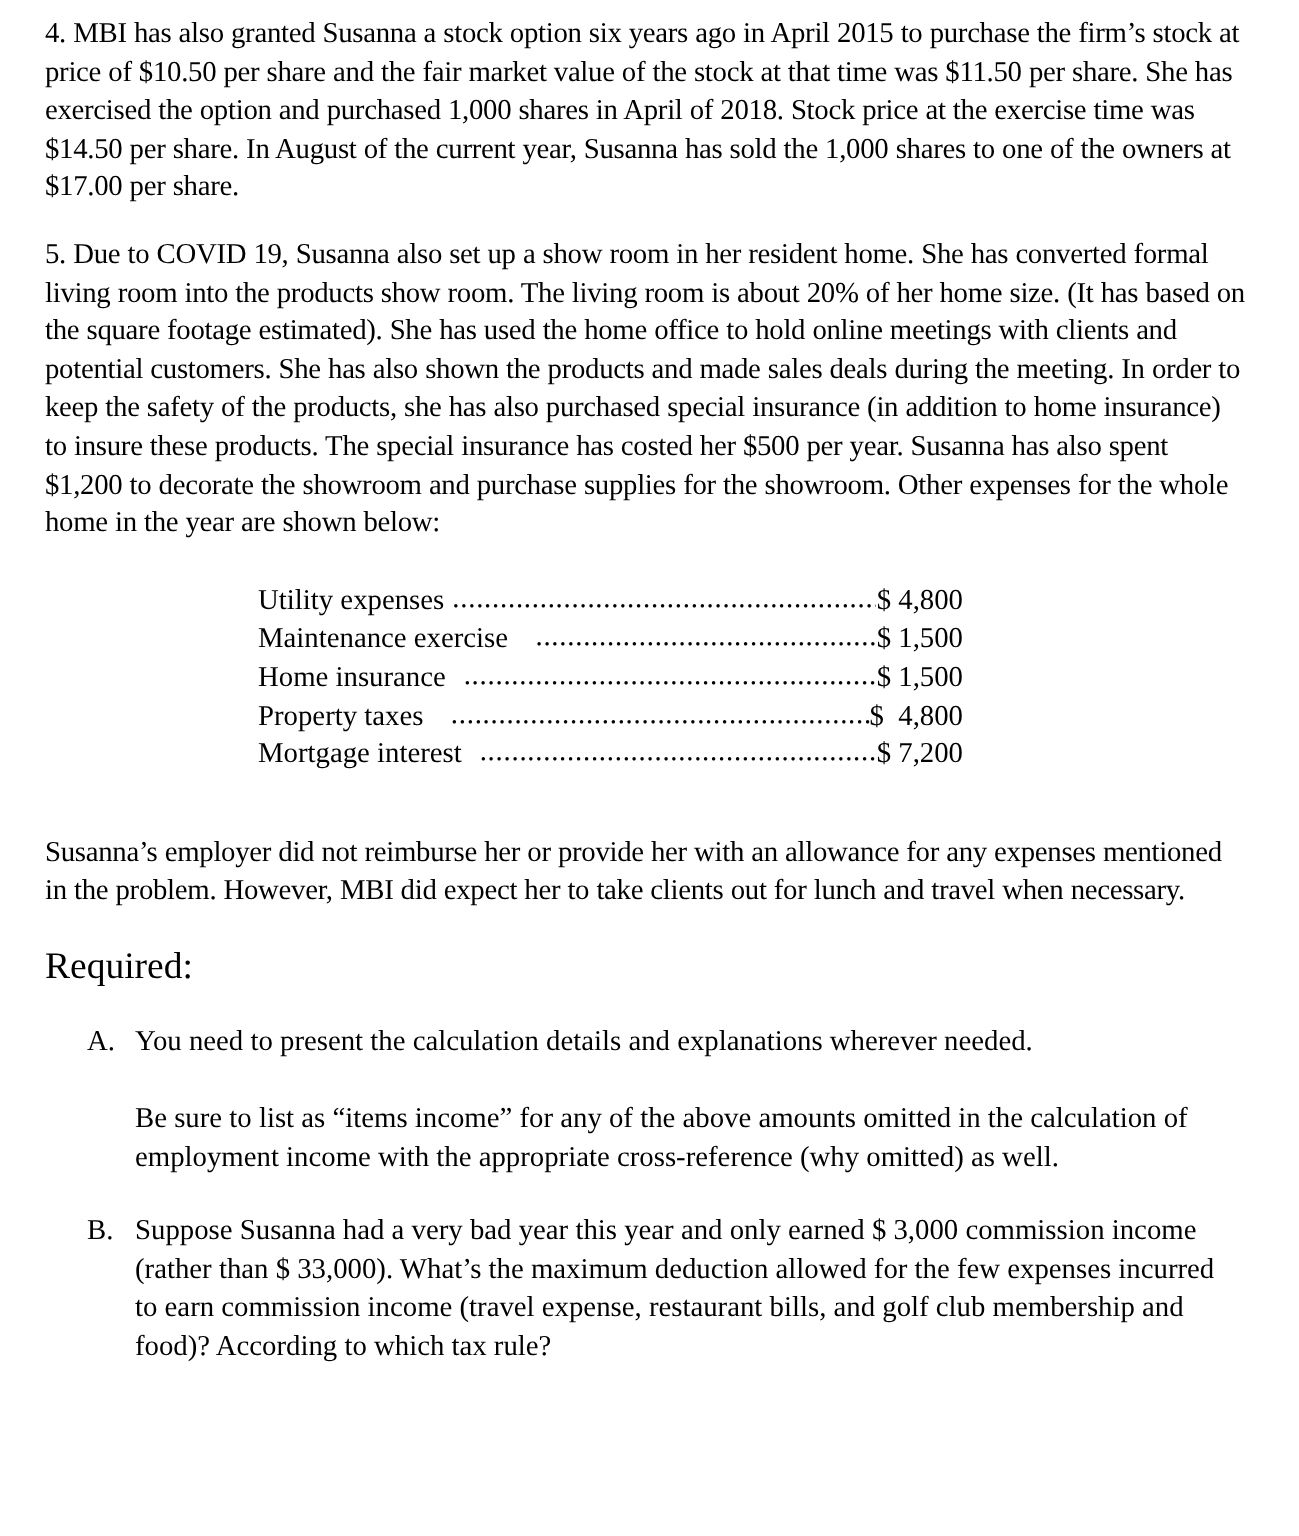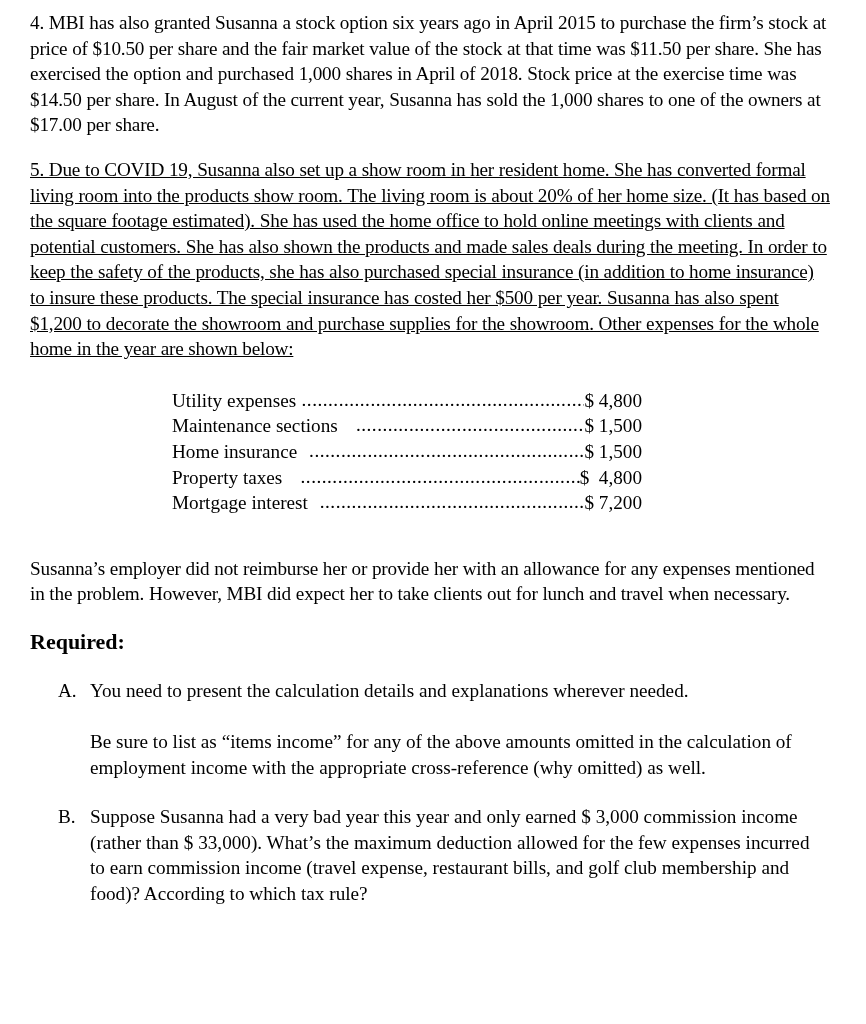--- a/index.html
+++ b/index.html
@@ -26,29 +26,28 @@
   .para {
     font-size: 19.2px;
     line-height: 25.6px;
     text-align: left;
     margin: 0 0 0 0;
     letter-spacing: -0.01em;
     word-spacing: 0.01em;
   }
   .para + .para {
     margin-top: 19px;
-    text-decoration: underline;
   }
   .bold {
     font-weight: bold;
   }
   .required {
-    font-size: 22px;
+    font-size: 25px;
     line-height: 25.6px;
-    font-weight: bold;
+    font-weight: normal;
   }
   
   .expense-list {
     margin: 26px 0 0 12px;
     padding: 0;
     list-style: none;
     width: 470px;
     margin-left: 142px;
   }
   .expense-row {
@@ -119,21 +118,21 @@
 
   <p class="para">5. Due to COVID 19, Susanna also set up a show room in her resident home. She has converted formal living room into the products show room. The living room is about 20% of her home size. (It has based on the square footage estimated). She has used the home office to hold online meetings with clients and potential customers. She has also shown the products and made sales deals during the meeting. In order to keep the safety of the products, she has also purchased special insurance (in addition to home insurance) to insure these products. The special insurance has costed her $500 per year. Susanna has also spent $1,200 to decorate the showroom and purchase supplies for the showroom. Other expenses for the whole home in the year are shown below:</p>
 
   <ul class="expense-list" id="expense-list">
       <li class="expense-row">
         <span class="exp-label sp1">Utility expenses</span>
         <span class="exp-leader lead-pad" aria-hidden="true"></span>
         <span class="exp-amount">$ 4,800</span>
       </li>
       <li class="expense-row">
-        <span class="exp-label sp3">Maintenance sections</span>
+        <span class="exp-label sp3">Maintenance exercise</span>
         <span class="exp-leader lead-pad" aria-hidden="true"></span>
         <span class="exp-amount">$ 1,500</span>
       </li>
       <li class="expense-row">
         <span class="exp-label sp2">Home insurance</span>
         <span class="exp-leader lead-pad" aria-hidden="true"></span>
         <span class="exp-amount">$ 1,500</span>
       </li>
       <li class="expense-row">
         <span class="exp-label sp3">Property taxes</span>

